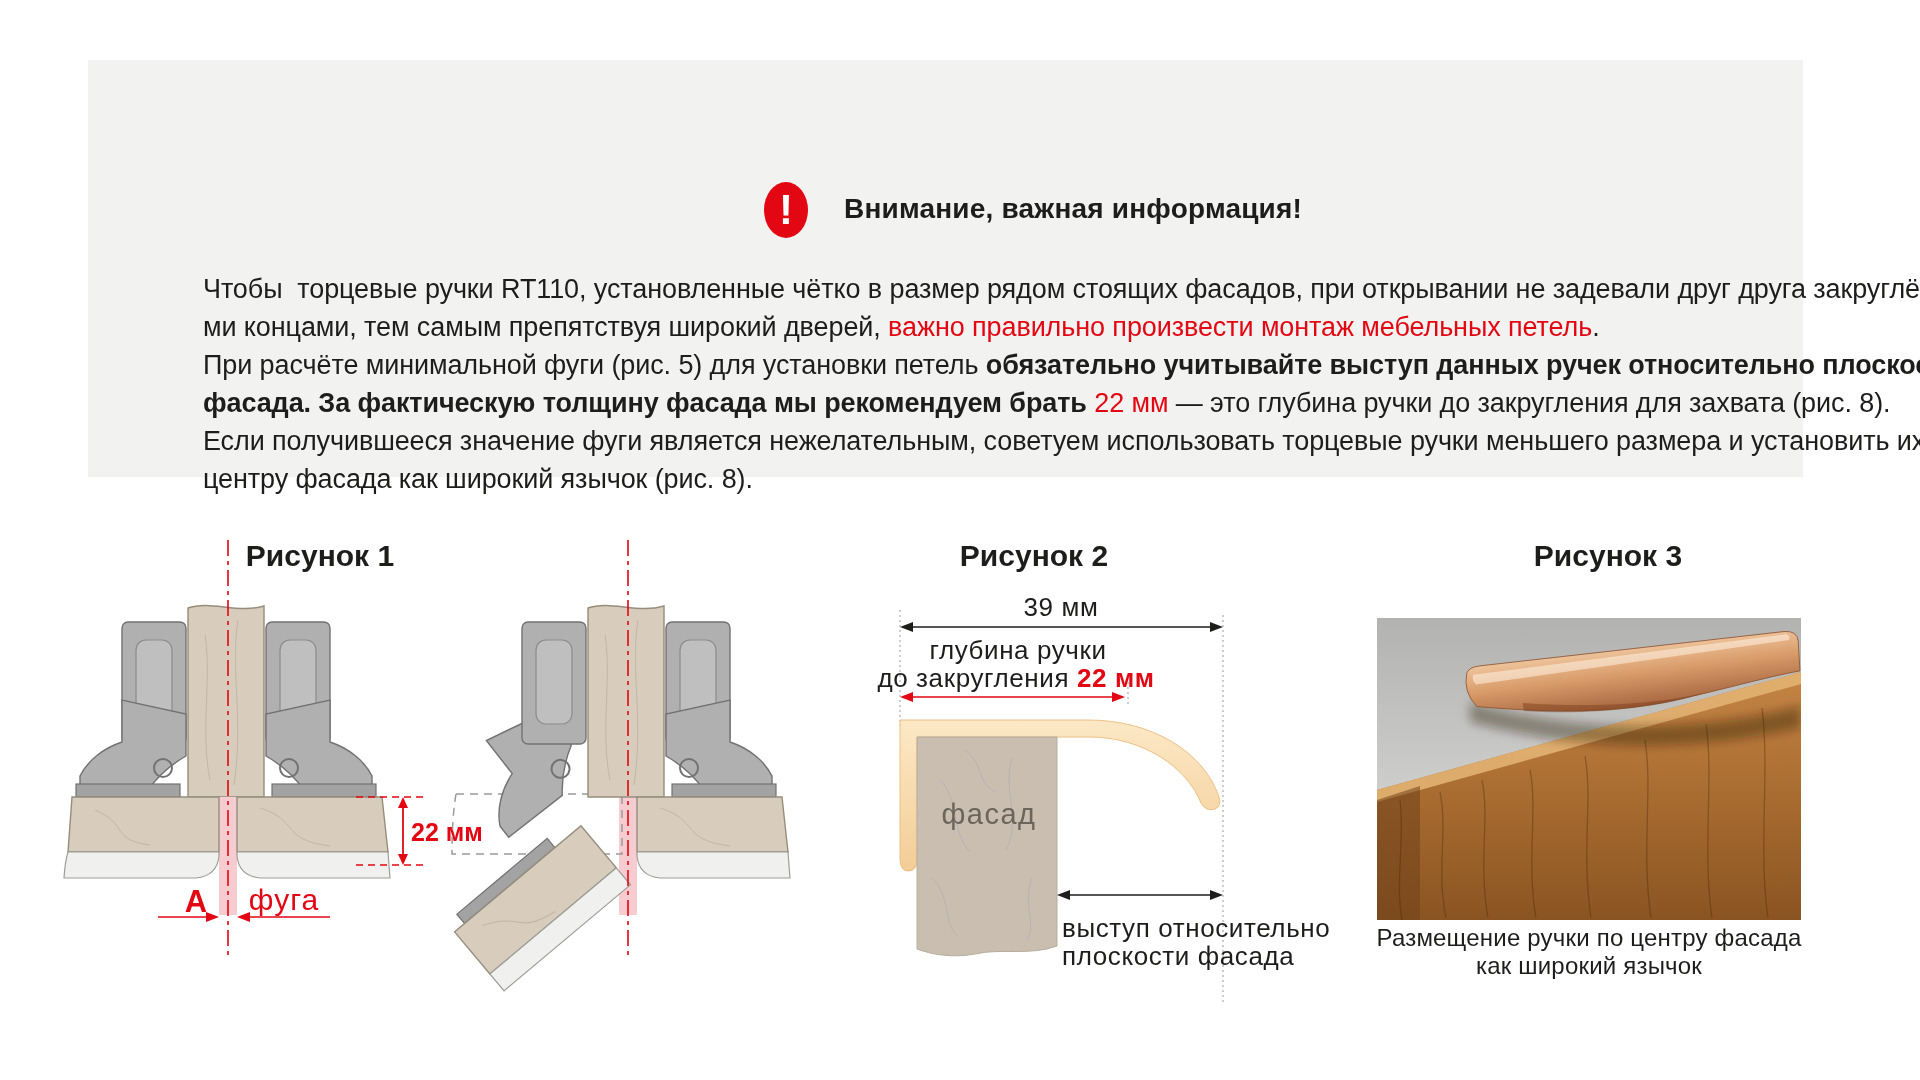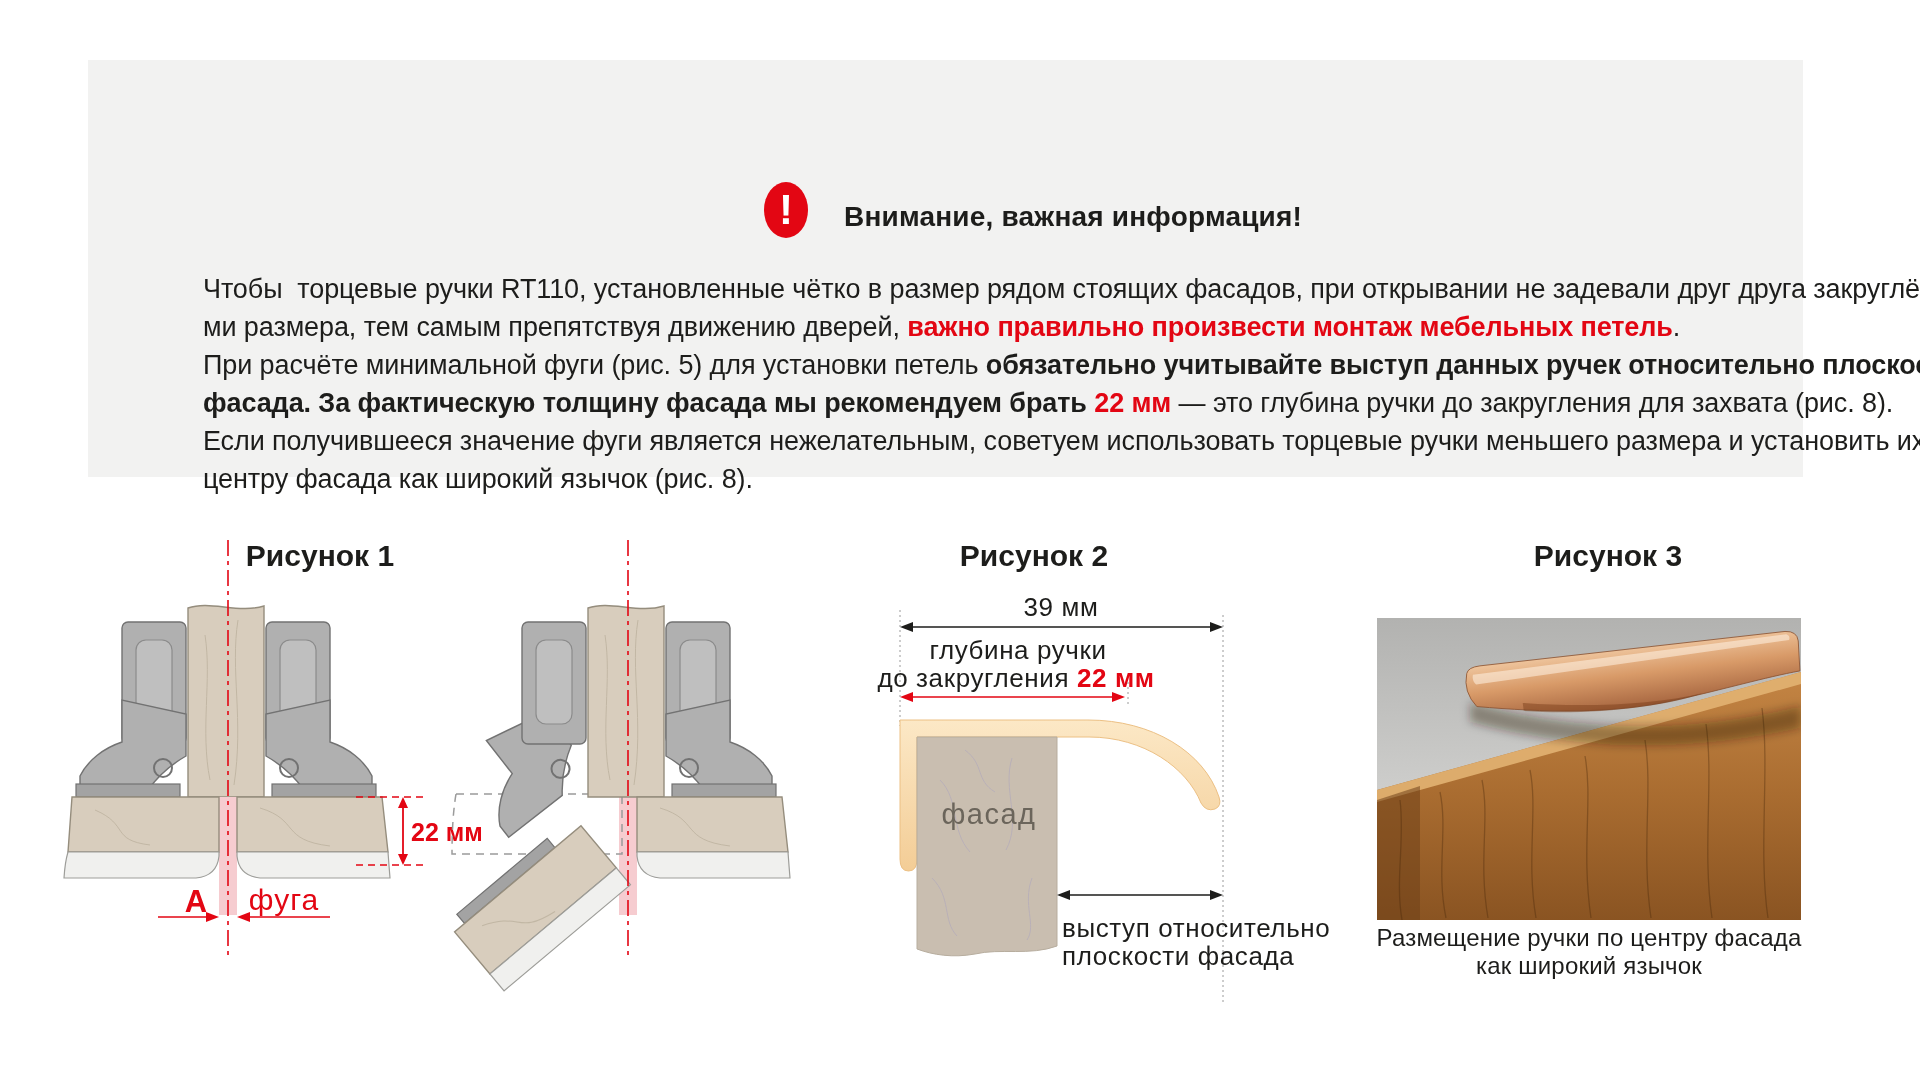--- a/index.html
+++ b/index.html
@@ -15,30 +15,30 @@
     background:var(--notice-bg,#f2f2f1);
   }
   .warn-icon{
     position:absolute;left:676px;top:122px;width:44px;height:56px;
     background:var(--red,#e30613);border-radius:50%;
     display:flex;align-items:center;justify-content:center;
     color:#fff;font-weight:bold;font-size:42px;line-height:1;
   }
   .notice-title{
     position:absolute;left:756px;top:133px;
-    font-size:28px;font-weight:bold;letter-spacing:.2px;margin-top:8px;
+    font-size:28px;font-weight:bold;letter-spacing:.2px;
   }
   .notice-par{
     position:absolute;left:115px;top:210px;
     font-size:27px;line-height:38px;letter-spacing:-0.1px;
   }
   .tline{white-space:pre;height:38px;}
   .seg-n{font-weight:normal;color:var(--ink,#1d1d1b);}
   .seg-b{font-weight:bold;color:var(--ink,#1d1d1b);}
-  .seg-rb{font-weight:bold;color:var(--red,#e30613);}
+  .seg-rb{font-weight:normal;color:var(--red,#e30613);}
   
   svg text{font-family:"Liberation Sans",sans-serif;}
   .ft{font-size:30px;font-weight:bold;fill:#1d1d1b;}
   .lt{font-size:26px;fill:#1d1d1b;letter-spacing:.6px;}
   .cap{font-size:24px;fill:#1d1d1b;letter-spacing:.2px;}
   .fasadt{font-size:29px;fill:#6b655b;letter-spacing:1.5px;}
   .dim22{font-size:25px;font-weight:bold;fill:var(--red,#e30613);}
   .alab{font-size:31px;font-weight:bold;fill:var(--red,#e30613);}
   .fugat{font-size:30px;fill:var(--red,#e30613);letter-spacing:1px;}
   .rbt{font-weight:bold;fill:var(--red,#e30613);}
@@ -60,21 +60,21 @@
 </head>
 <body>
 
 <div class="notice">
   <div class="warn-icon">
     <span>!</span>
   </div>
   <div class="notice-title">Внимание, важная информация!</div>
   <div class="notice-par">
       <div class="tline"><span class="seg-n">Чтобы  торцевые ручки RT110, установленные чётко в размер рядом стоящих фасадов, при открывании не задевали друг друга закруглённы-</span></div>
-      <div class="tline"><span class="seg-n">ми размера, тем самым препятствуя движению дверей, </span><span class="seg-rb">важно правильно произвести монтаж мебельных петель</span><span class="seg-n">.</span></div>
+      <div class="tline"><span class="seg-n">ми концами, тем самым препятствуя широкий дверей, </span><span class="seg-rb">важно правильно произвести монтаж мебельных петель</span><span class="seg-n">.</span></div>
       <div class="tline"><span class="seg-n">При расчёте минимальной фуги (рис. 5) для установки петель </span><span class="seg-b">обязательно учитывайте выступ данных ручек относительно плоскости</span></div>
       <div class="tline"><span class="seg-b">фасада. За фактическую толщину фасада мы рекомендуем брать </span><span class="seg-rb">22 мм</span><span class="seg-n"> — это глубина ручки до закругления для захвата (рис. 8).</span></div>
       <div class="tline"><span class="seg-n">Если получившееся значение фуги является нежелательным, советуем использовать торцевые ручки меньшего размера и установить их по</span></div>
       <div class="tline"><span class="seg-n">центру фасада как широкий язычок (рис. 8).</span></div>
     </div>
 </div>
 
 <svg width="1920" height="1080" viewBox="0 0 1920 1080" style="position:absolute;left:0;top:0;">
   <defs>
     <linearGradient id="gradHandle" x1="0" y1="0" x2="0" y2="1">

